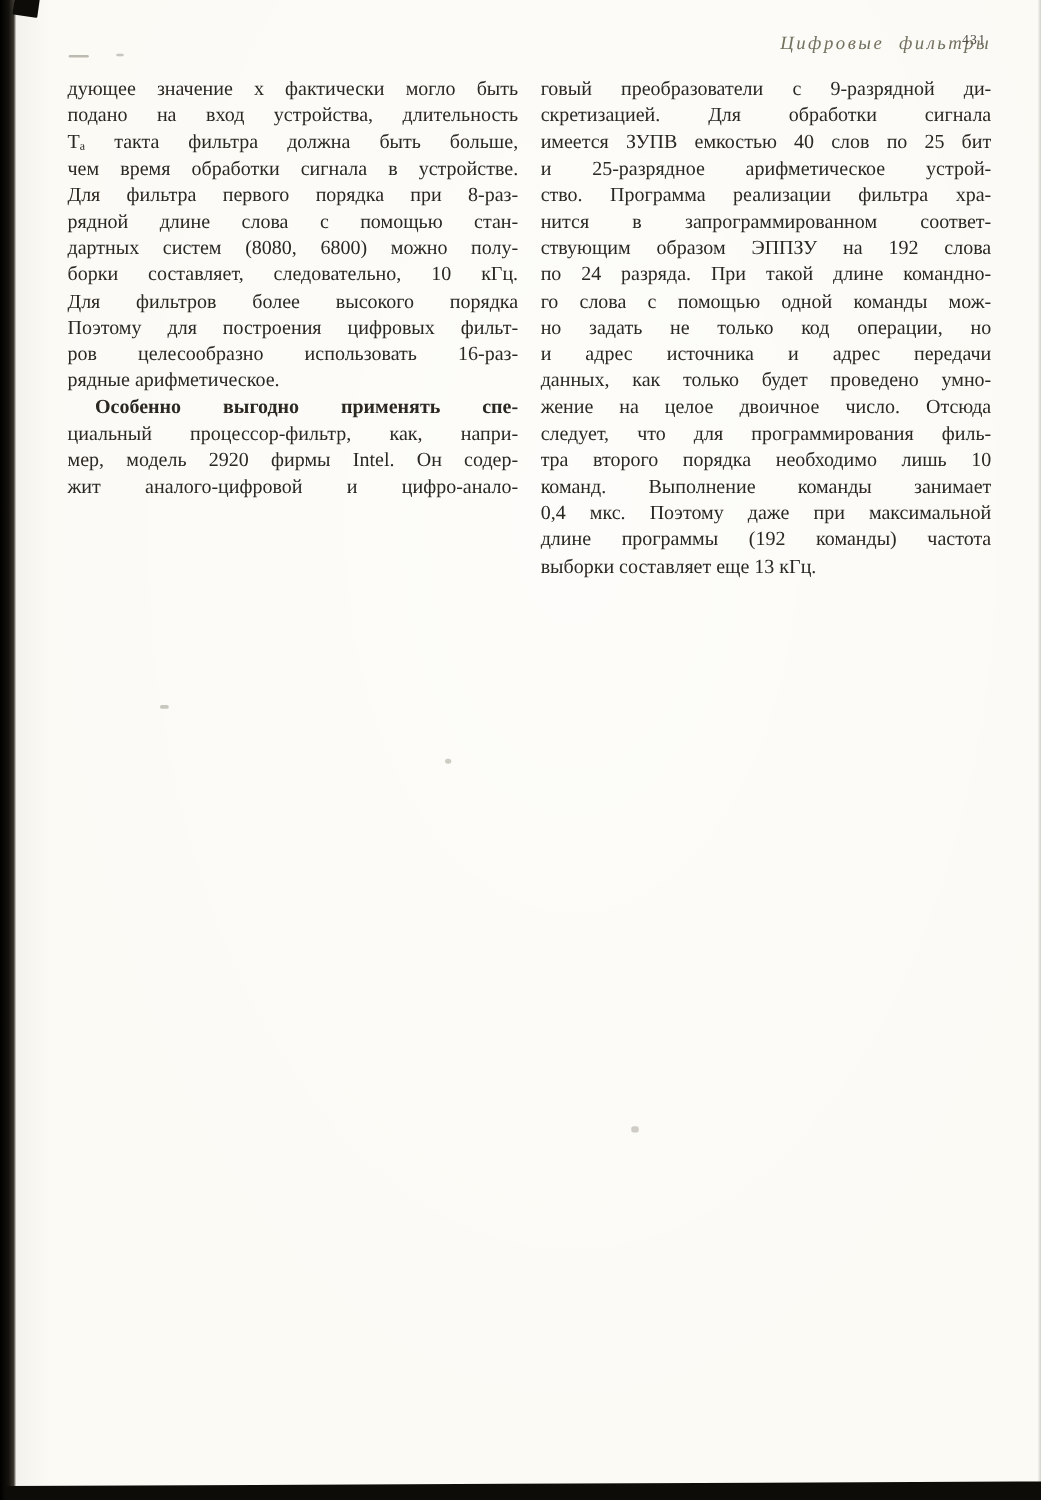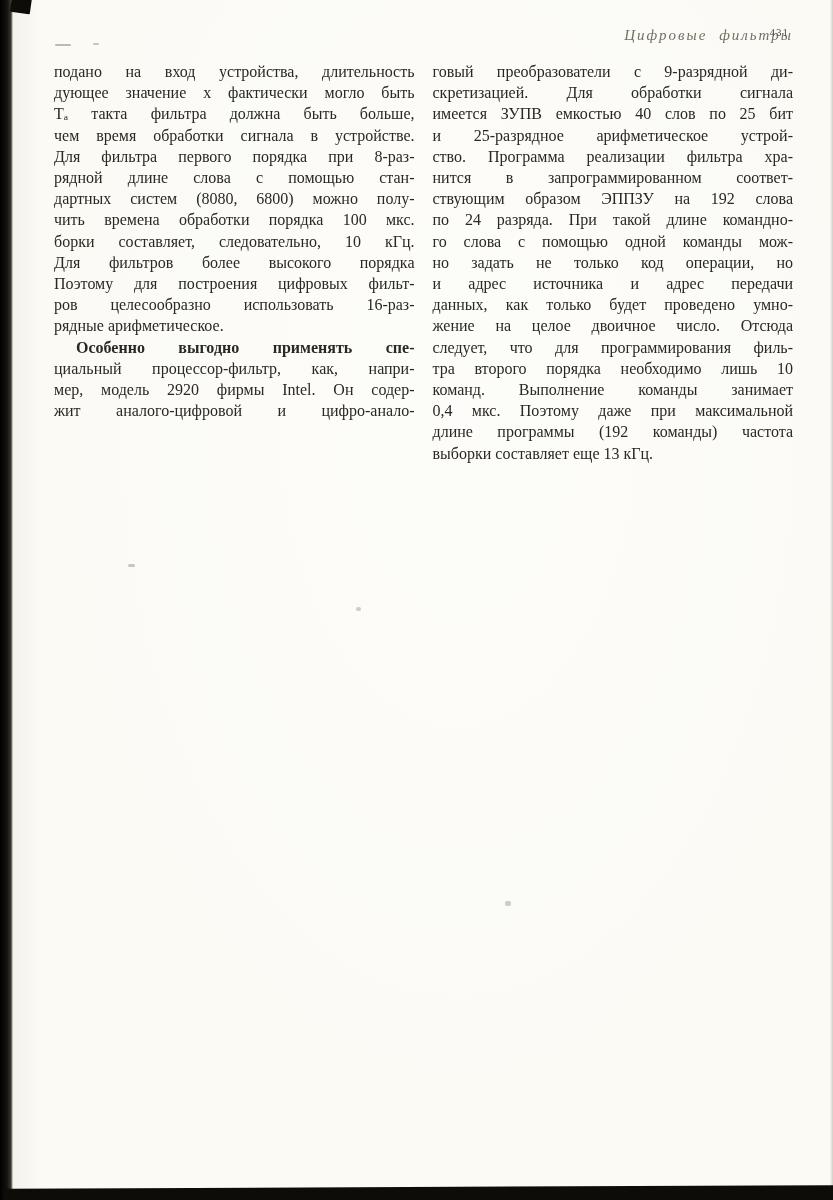--- a/index.html
+++ b/index.html
@@ -103,28 +103,27 @@
 
   <div class="page">
     <div class="running-head">
       <span class="head-title">Цифровые фильтры</span>
       <span class="head-page">431</span>
     </div>
 
     <div class="columns">
       <div class="col">
           <div class="para">
+            <div class="line">дующее значение x фактически могло быть</div>
             <div class="line">подано на вход устройства, длительность</div>
-            <div class="line">дующее значение x фактически могло быть</div>
             <div class="line">Tₐ такта фильтра должна быть больше,</div>
             <div class="line">чем время обработки сигнала в устройстве.</div>
             <div class="line">Для фильтра первого порядка при 8-раз-</div>
             <div class="line">рядной длине слова с помощью стан-</div>
             <div class="line">дартных систем (8080, 6800) можно полу-</div>
-            <div class="line">чить времена обработки порядка 100 мкс.</div>
             <div class="line">борки составляет, следовательно, 10 кГц.</div>
             <div class="line">Для фильтров более высокого порядка</div>
             <div class="line">Поэтому для построения цифровых фильт-</div>
             <div class="line">ров целесообразно использовать 16-раз-</div>
             <div class="line flush">рядные арифметическое.</div>
           </div>
           <div class="para">
             <div class="line indent">Особенно выгодно применять спе-</div>
             <div class="line">циальный процессор-фильтр, как, напри-</div>
             <div class="line">мер, модель 2920 фирмы Intel. Он содер-</div>

